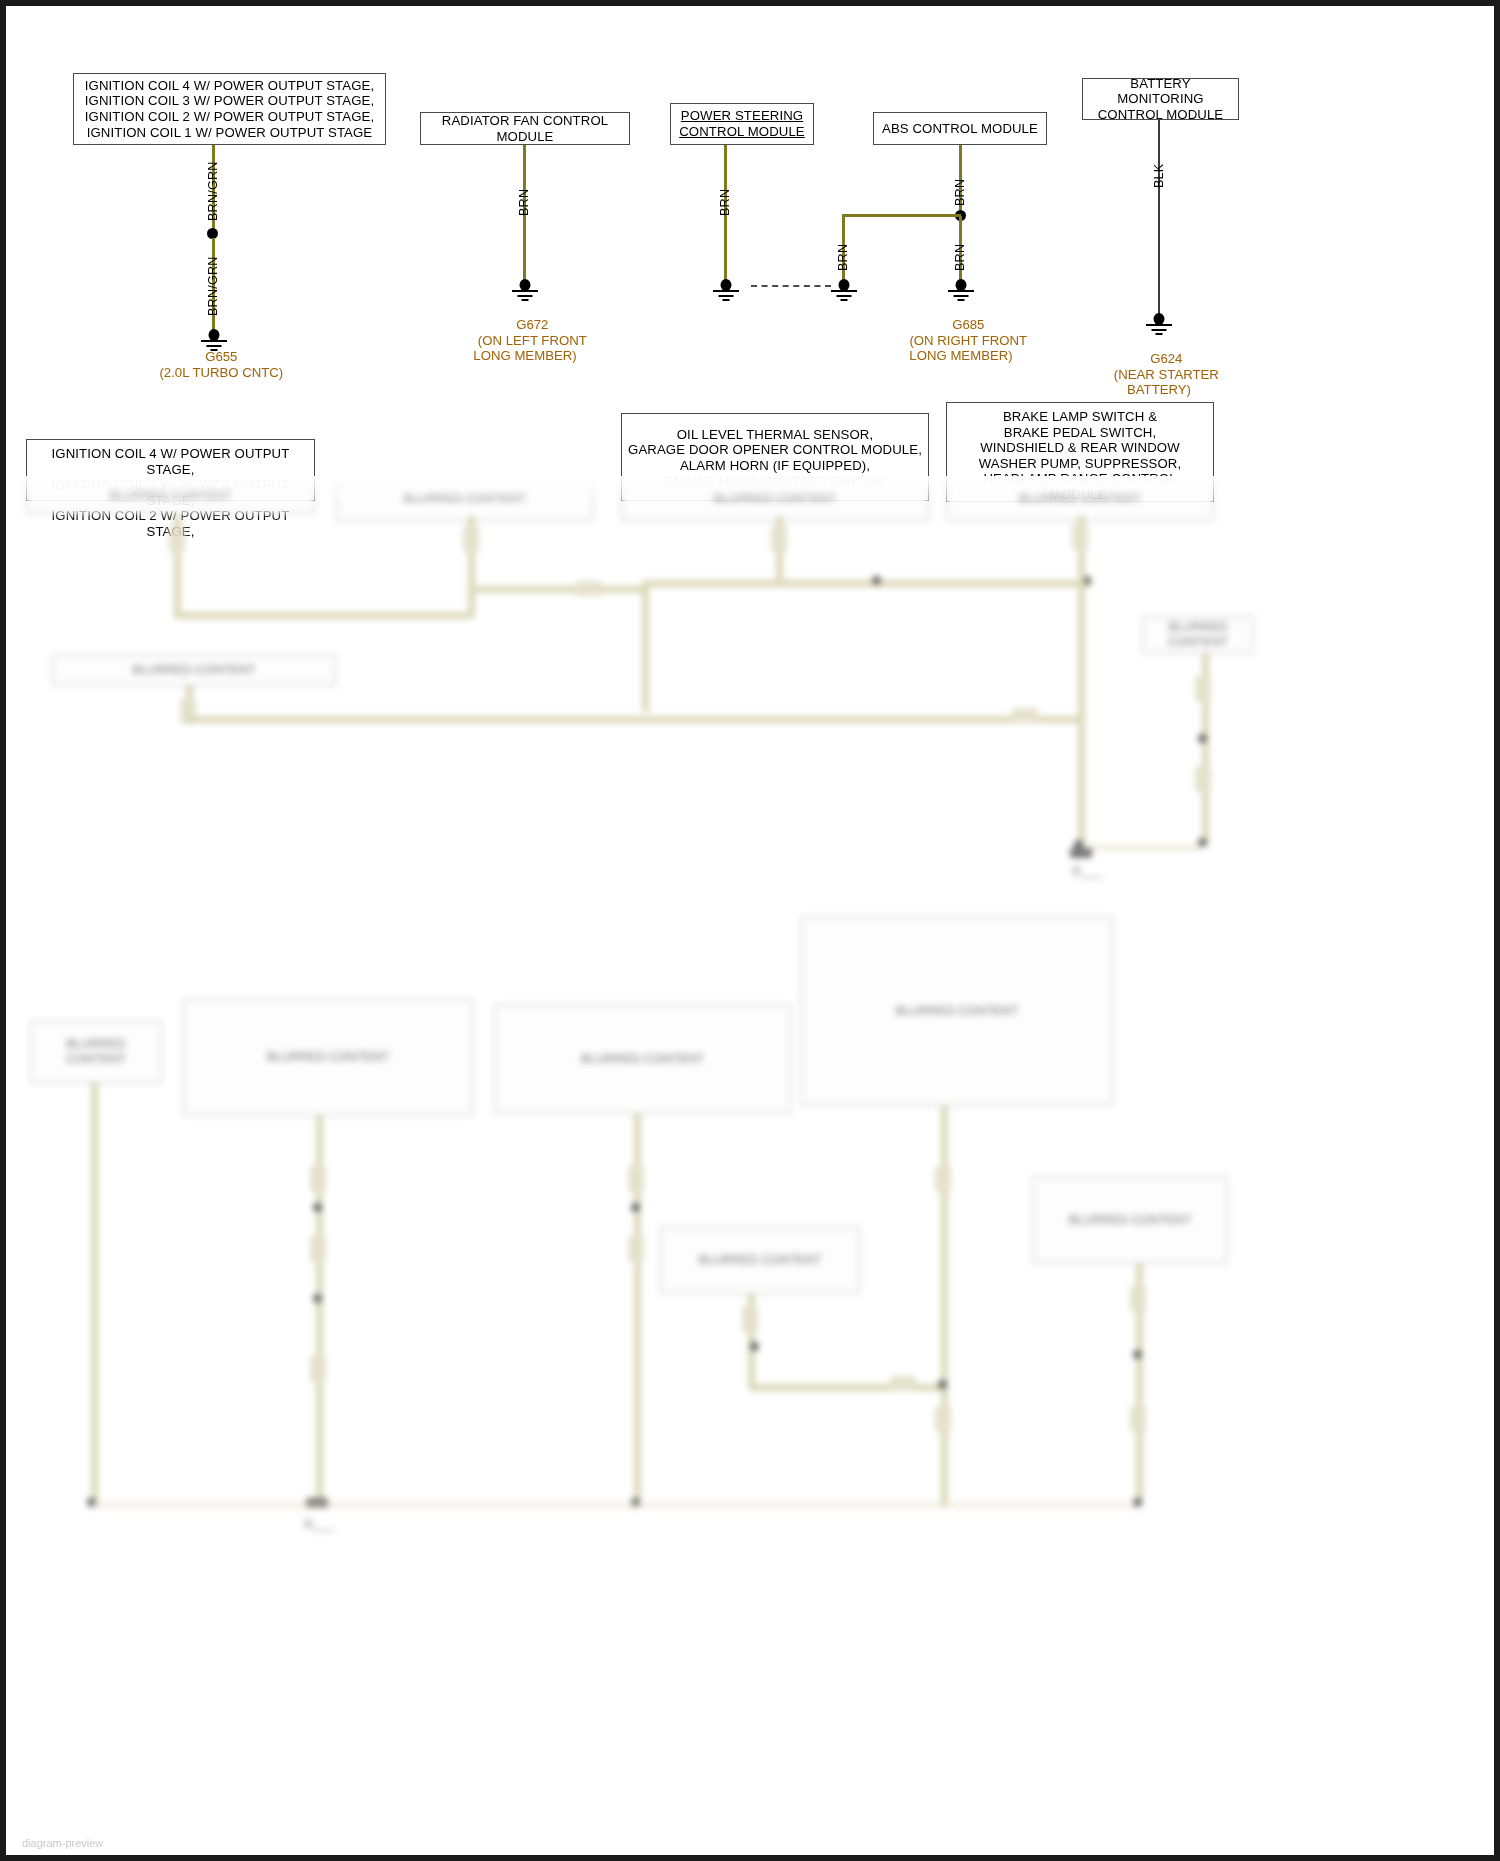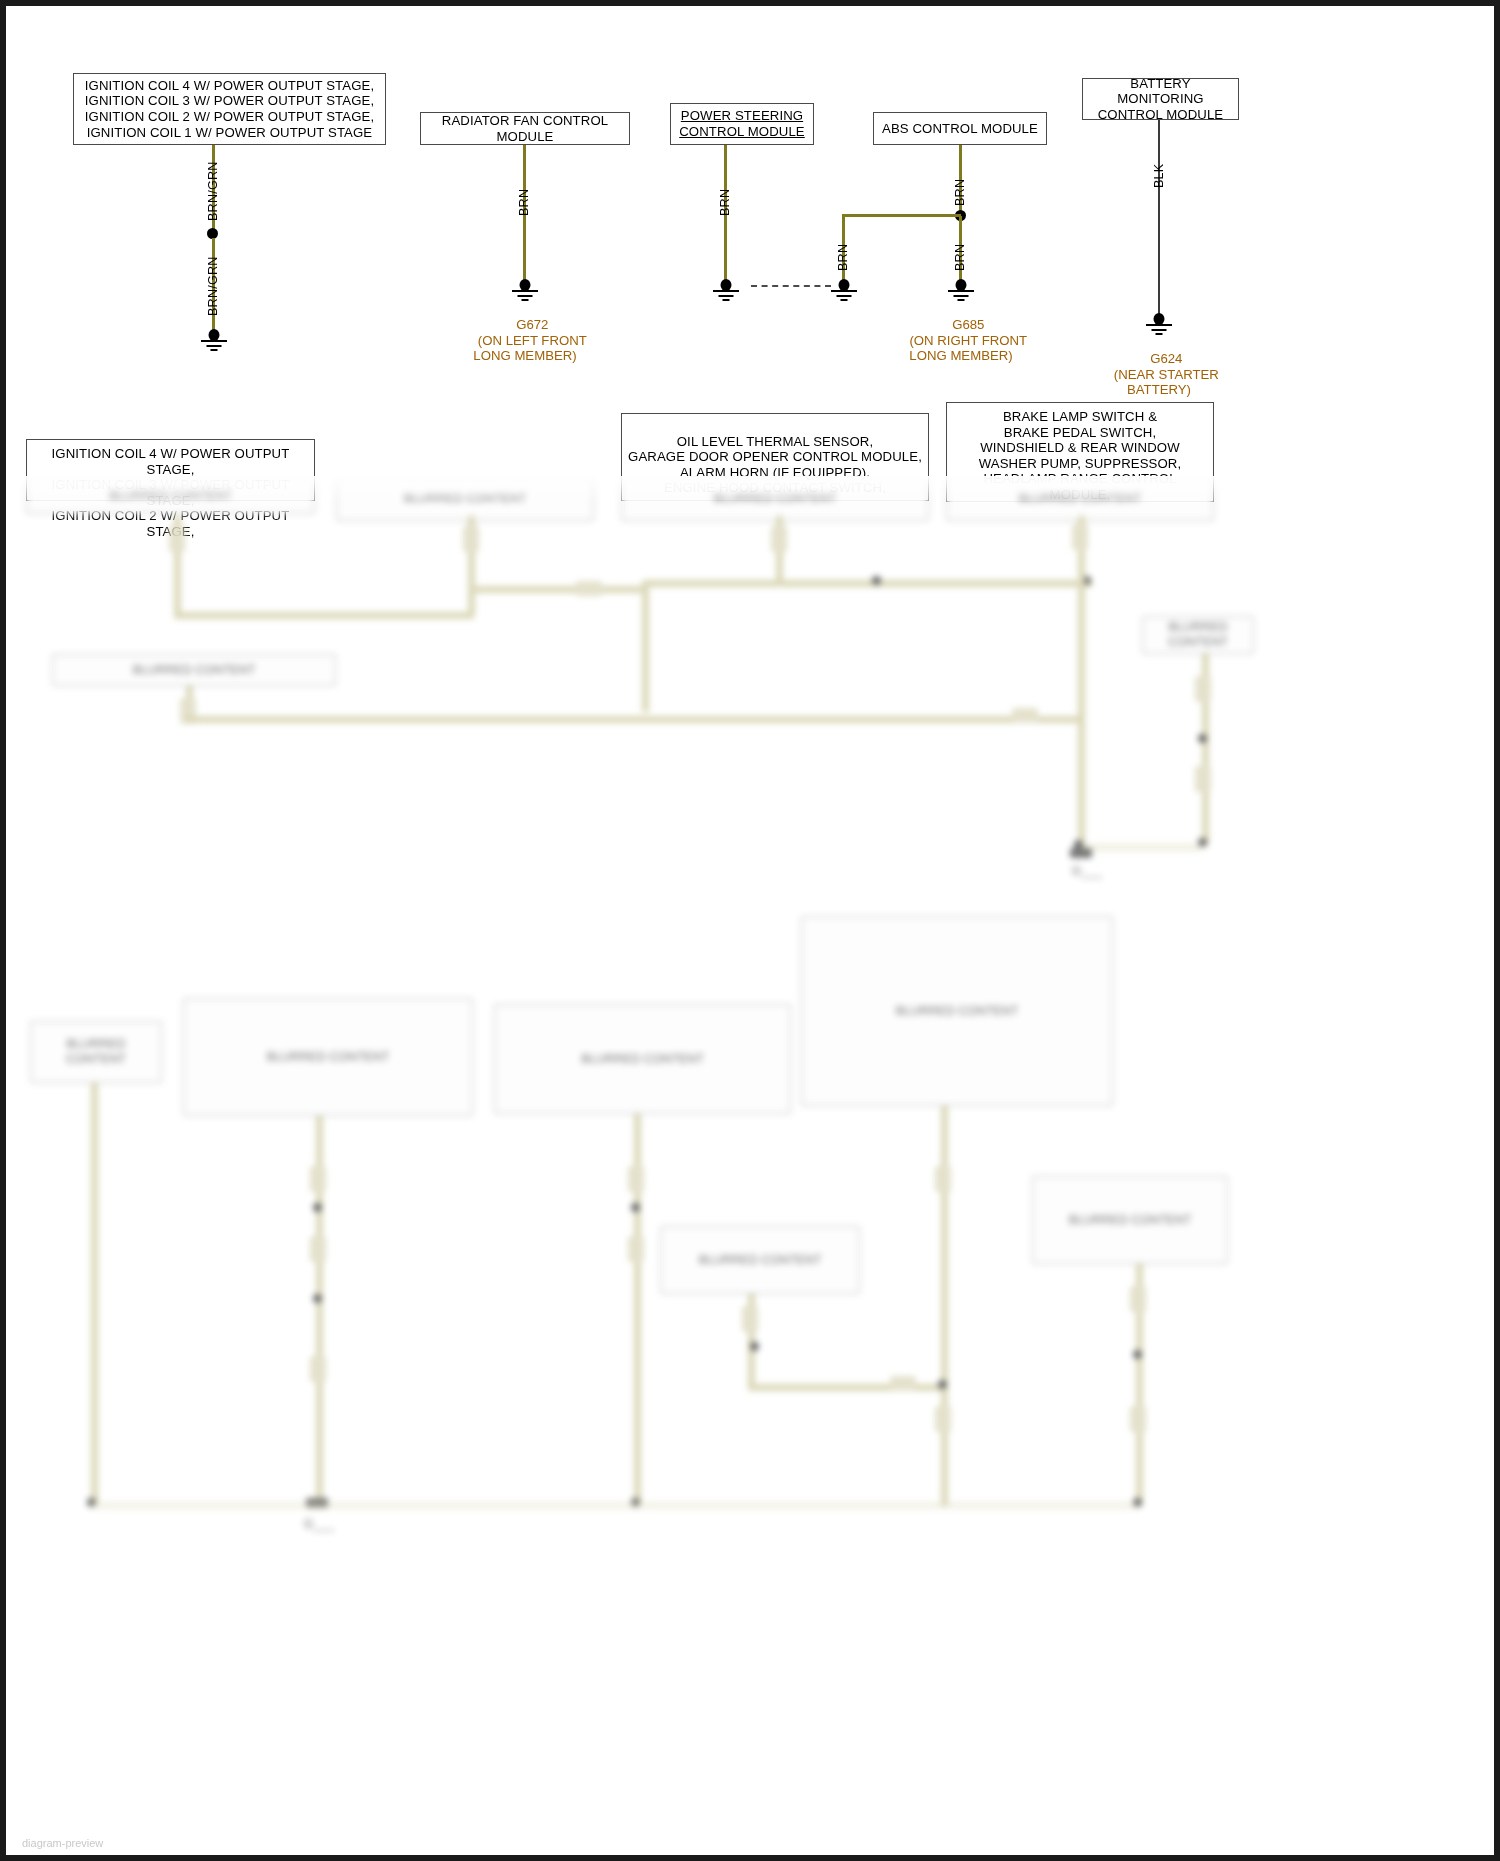--- a/index.html
+++ b/index.html
@@ -109,20 +109,24 @@
   <div class="wire v" style="left:206px;top:232px;height:93px;"></div>
   <div class="wlabel" style="left:200px;top:215px;">BRN/GRN</div>
   <div class="wlabel" style="left:200px;top:310px;">BRN/GRN</div>
 
   <div class="gnd" style="left:193px;top:323px;">
     <i class="ball"></i>
         <i class="b1"></i>
         <i class="b2"></i>
         <i class="b3"></i>
   </div>
+  <div class="gtxt" style="left:108px;top:328px;width:200px;">
+    <span>G655</span>
+    <span>(2.0L TURBO CNTC)</span>
+  </div>
 
   <div class="wire v" style="left:517px;top:139px;height:136px;"></div>
   <div class="wlabel" style="left:511px;top:210px;">BRN</div>
   <div class="gnd" style="left:504px;top:273px;">
     <i class="ball"></i>
         <i class="b1"></i>
         <i class="b2"></i>
         <i class="b3"></i>
   </div>
   <div class="gtxt" style="left:419px;top:296px;width:200px;">
@@ -184,21 +188,21 @@
 
   <div class="box" style="left:20px;top:433px;width:289px;height:62px;align-items:flex-start;padding-top:6px;">
     <div>
       <span>IGNITION COIL 4 W/ POWER OUTPUT STAGE,</span>
       <span>IGNITION COIL 3 W/ POWER OUTPUT STAGE,</span>
       <span>IGNITION COIL 2 W/ POWER OUTPUT STAGE,</span>
     </div>
   </div>
 
 
-  <div class="box" style="left:615px;top:407px;width:308px;height:88px;align-items:flex-end;padding-top:6px;">
+  <div class="box" style="left:615px;top:407px;width:308px;height:88px;align-items:center;padding-top:6px;">
     <div>
       <span>OIL LEVEL THERMAL SENSOR,</span>
       <span>GARAGE DOOR OPENER CONTROL MODULE,</span>
       <span>ALARM HORN (IF EQUIPPED),</span>
       <span>ENGINE HOOD CONTACT SWITCH,</span>
     </div>
   </div>
 
   <div class="box" style="left:940px;top:396px;width:268px;height:100px;align-items:flex-start;padding-top:6px;">
     <div>

